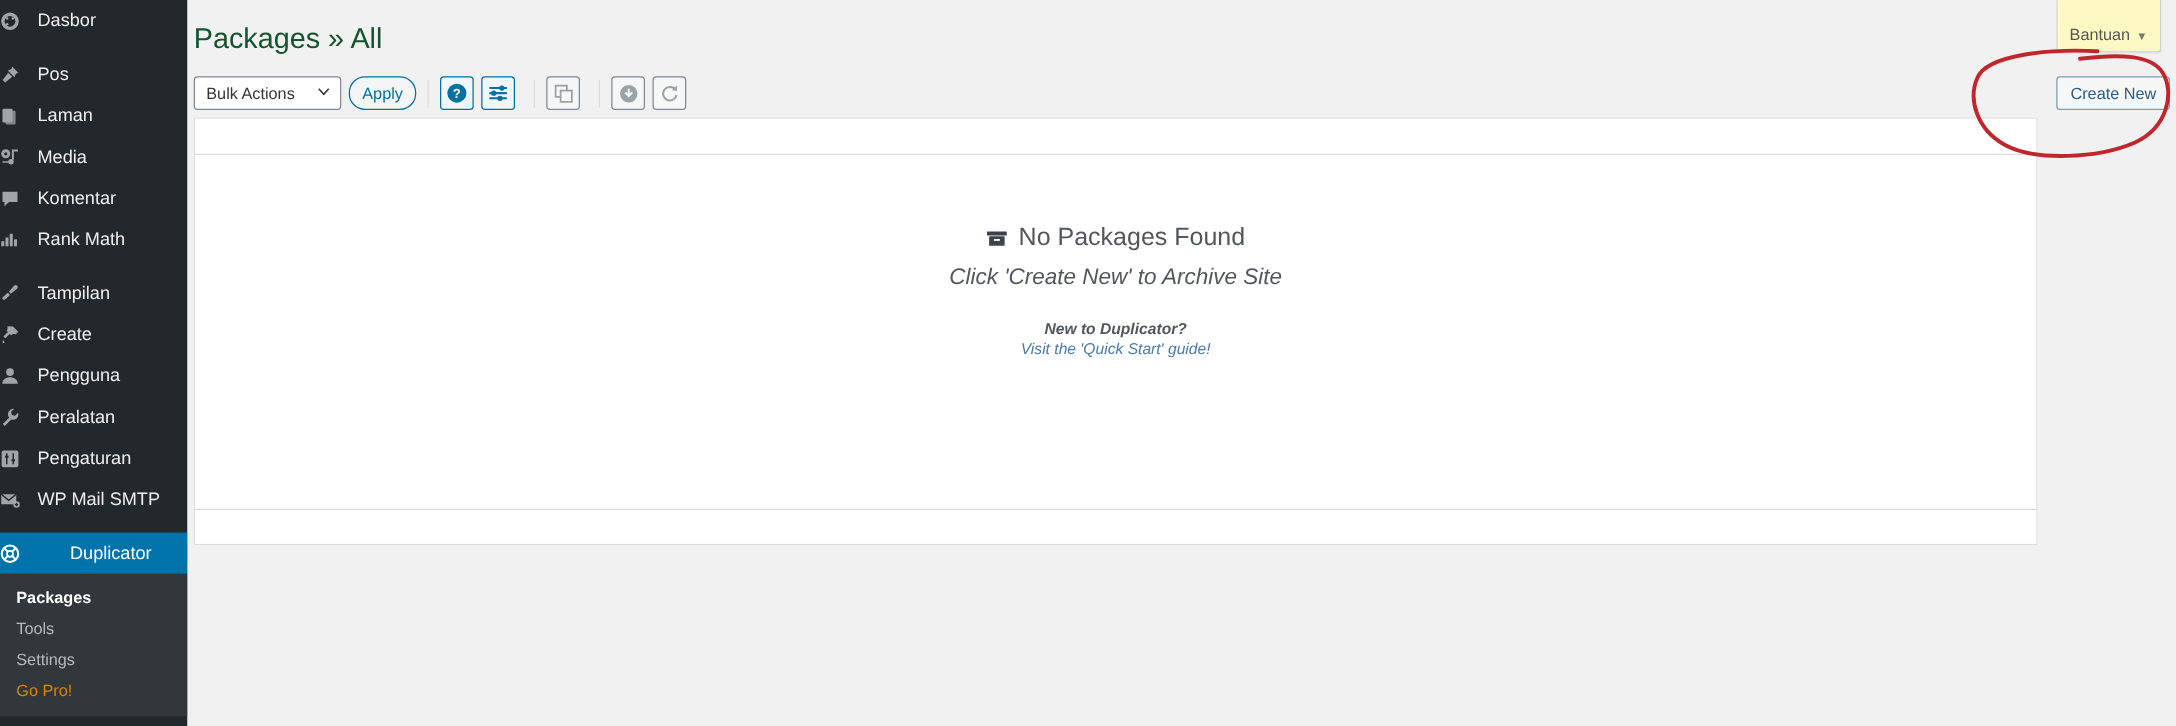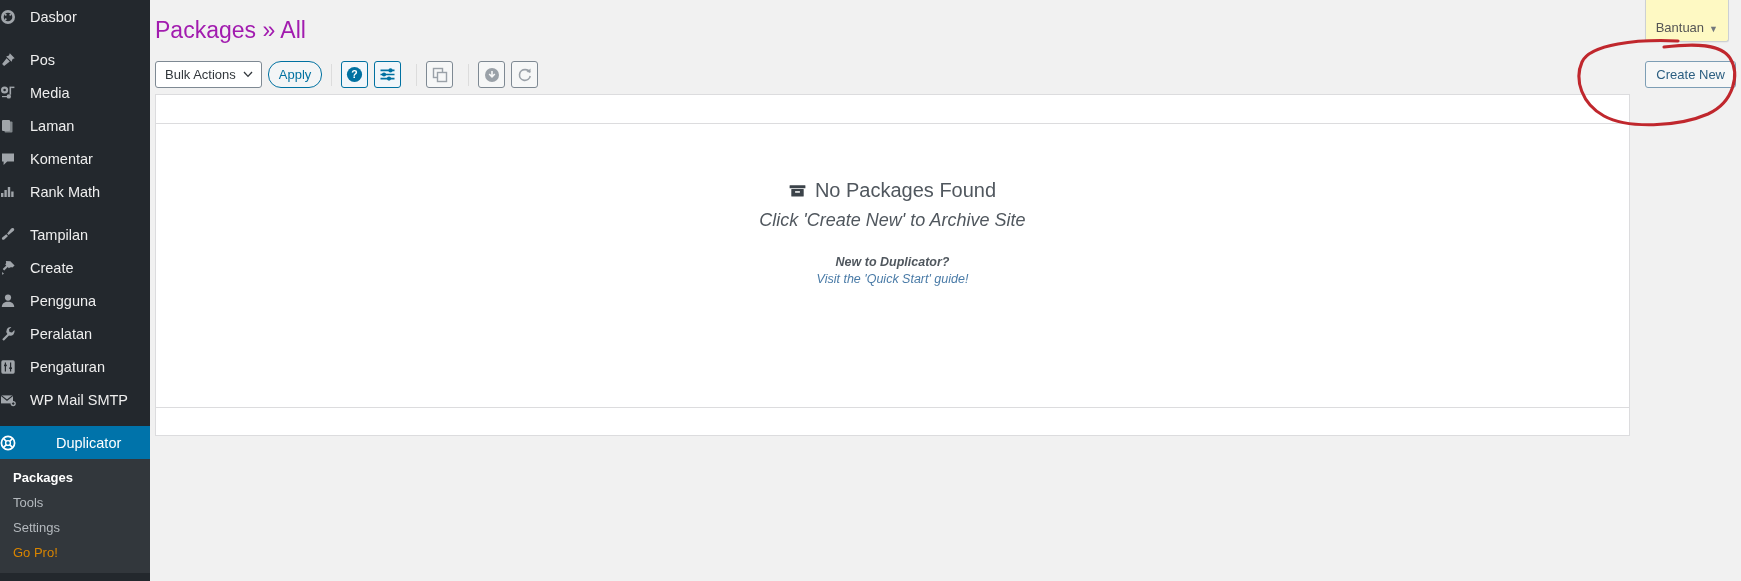--- a/index.html
+++ b/index.html
@@ -66,35 +66,35 @@
     border: 1px solid #ccd0d4; border-top: none;
     border-radius: 0 0 3px 3px;
     padding: 20px 10px 6px 10px;
     font-size: 13px; color: #555;
     box-shadow: 0 1px 1px rgba(0,0,0,.04);
   }
   .help-tab .caret { font-size: 9px; margin-left: 5px; color: #72777c; }
 
   .page-title {
     position: absolute; left: 5px; top: 16px;
-    font-size: 23px; font-weight: 400; color: #a21caf;
+    font-size: 23px; font-weight: 400; color: #14532d;
     line-height: 1.3;
   }
 
   
   .toolbar {
     position: absolute; left: 5px; top: 61px;
     display: flex; align-items: center; gap: 0;
   }
   .select-btn {
     border: 1px solid #7e8993; background: #fff;
     height: 27px; border-radius: 3px;
     padding: 0 8px 0 9px;
     font-size: 13px; color: #32373c;
-    display: inline-flex; align-items: center; gap: 7px;
+    display: inline-flex; align-items: center; gap: 18px;
     margin-right: 6px;
   }
   .select-btn .caret { font-size: 10px; color: #444; }
   .apply-btn {
     border: 1px solid #0071a1; background: #f3f5f6;
     color: #0071a1; height: 27px; padding: 0 10px;
     border-radius: 13px; font-size: 13px;
     display: inline-flex; align-items: center;
   }
   .tb-sep { width: 1px; height: 22px; background: #dcdcdc; margin: 0 9px; }
@@ -186,39 +186,39 @@
         <svg width="16" height="16" viewBox="0 0 16 16">
             <path d="M9.8 1.3 L14.7 6.2 L12.6 7 L11.6 9.8 L6.2 4.4 L9 3.4 Z M6.6 6.2 L9.8 9.4 L4.1 13.9 L2.1 11.9 Z" fill="currentColor"></path>
           </svg>
       </span>
       <span>Pos</span>
     </div>
 
     <div class="menu-item">
       <span class="mi-icon">
         <svg width="16" height="16" viewBox="0 0 16 16">
+            <rect x="2" y="2" width="8" height="11" rx="1" fill="currentColor"></rect>
+            <rect x="4.5" y="3.6" width="8" height="11" rx="1" fill="currentColor" opacity=".75"></rect>
+          </svg>
+      </span>
+      <span>Laman</span>
+    </div>
+
+    <div class="menu-item">
+      <span class="mi-icon">
+        <svg width="16" height="16" viewBox="0 0 16 16">
             <circle cx="4.6" cy="5" r="3.6" fill="currentColor"></circle>
             <circle cx="4.6" cy="5" r="1.3" fill="#23282d"></circle>
             <path d="M9.5 1.6 h1.6 v8.1 h-1.6z" fill="currentColor"></path>
             <path d="M11.1 1.6 h3.3 v1.5 h-3.3z" fill="currentColor"></path>
             <circle cx="8.8" cy="11.4" r="2.2" fill="currentColor"></circle>
             <path d="M2 11 h5 v1.2 h-5z" fill="currentColor"></path>
           </svg>
       </span>
       <span>Media</span>
-    </div>
-
-    <div class="menu-item">
-      <span class="mi-icon">
-        <svg width="16" height="16" viewBox="0 0 16 16">
-            <rect x="2" y="2" width="8" height="11" rx="1" fill="currentColor"></rect>
-            <rect x="4.5" y="3.6" width="8" height="11" rx="1" fill="currentColor" opacity=".75"></rect>
-          </svg>
-      </span>
-      <span>Laman</span>
     </div>
 
     <div class="menu-item">
       <span class="mi-icon">
         <svg width="16" height="16" viewBox="0 0 16 16">
             <path d="M2 2.4 h12 v8.2 h-6.8 l-3.6 3.3 v-3.3 h-1.6z" fill="currentColor"></path>
           </svg>
       </span>
       <span>Komentar</span>
     </div>

